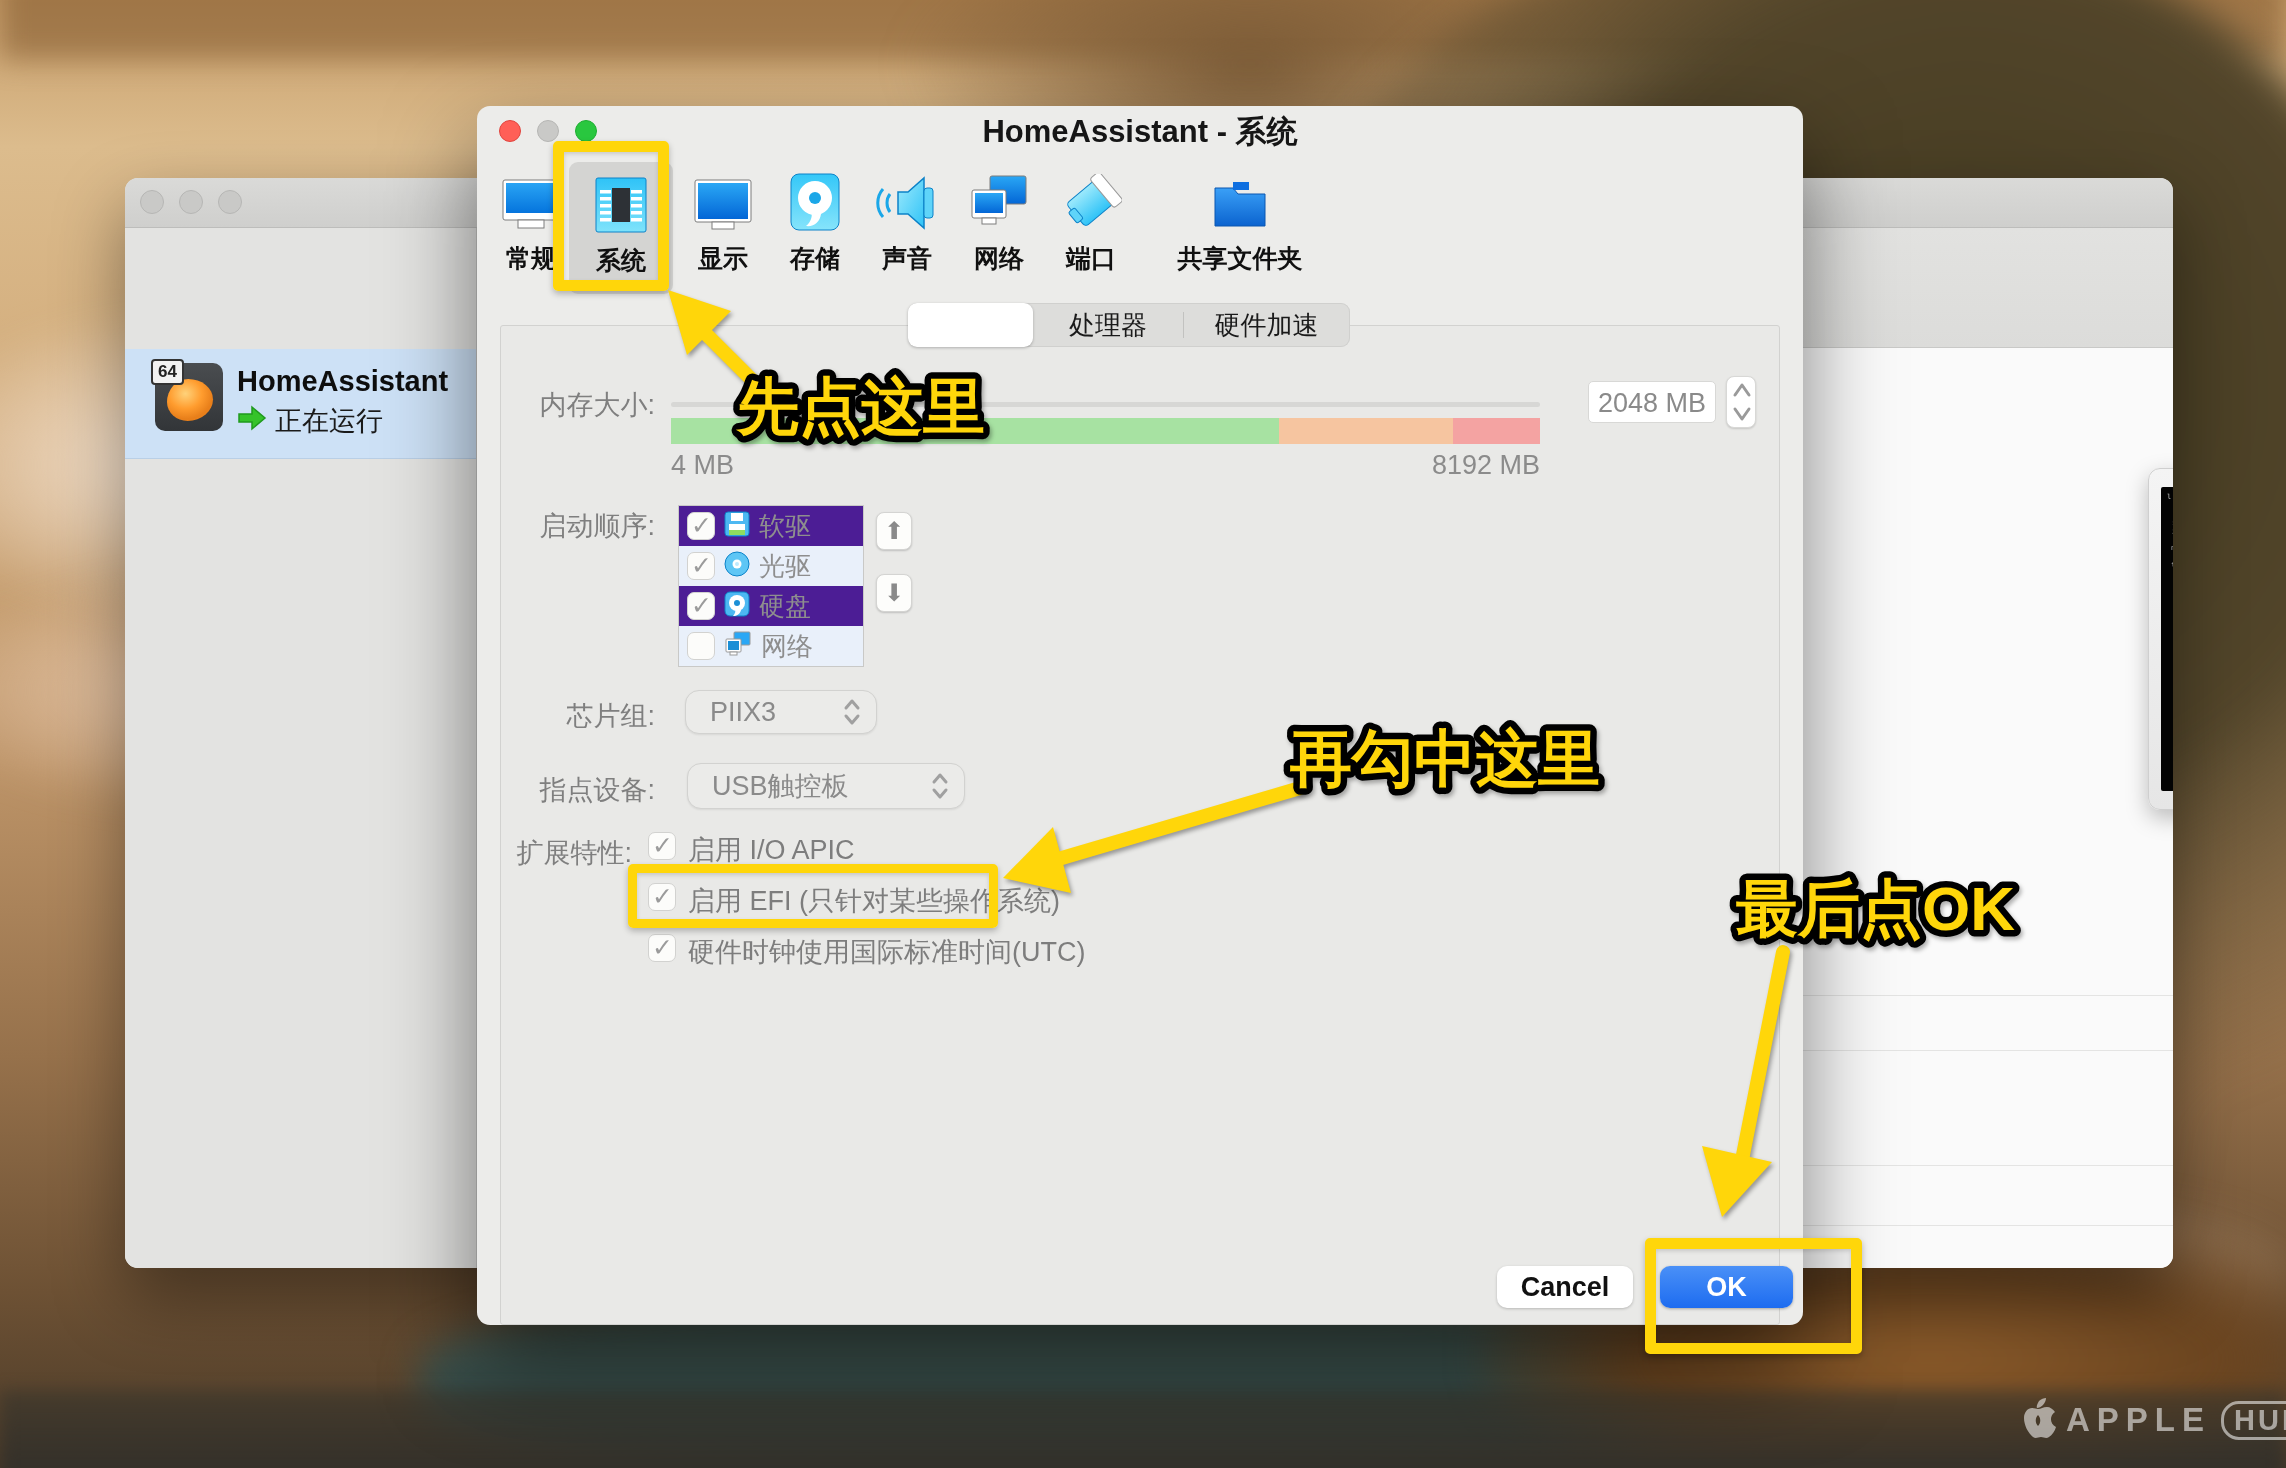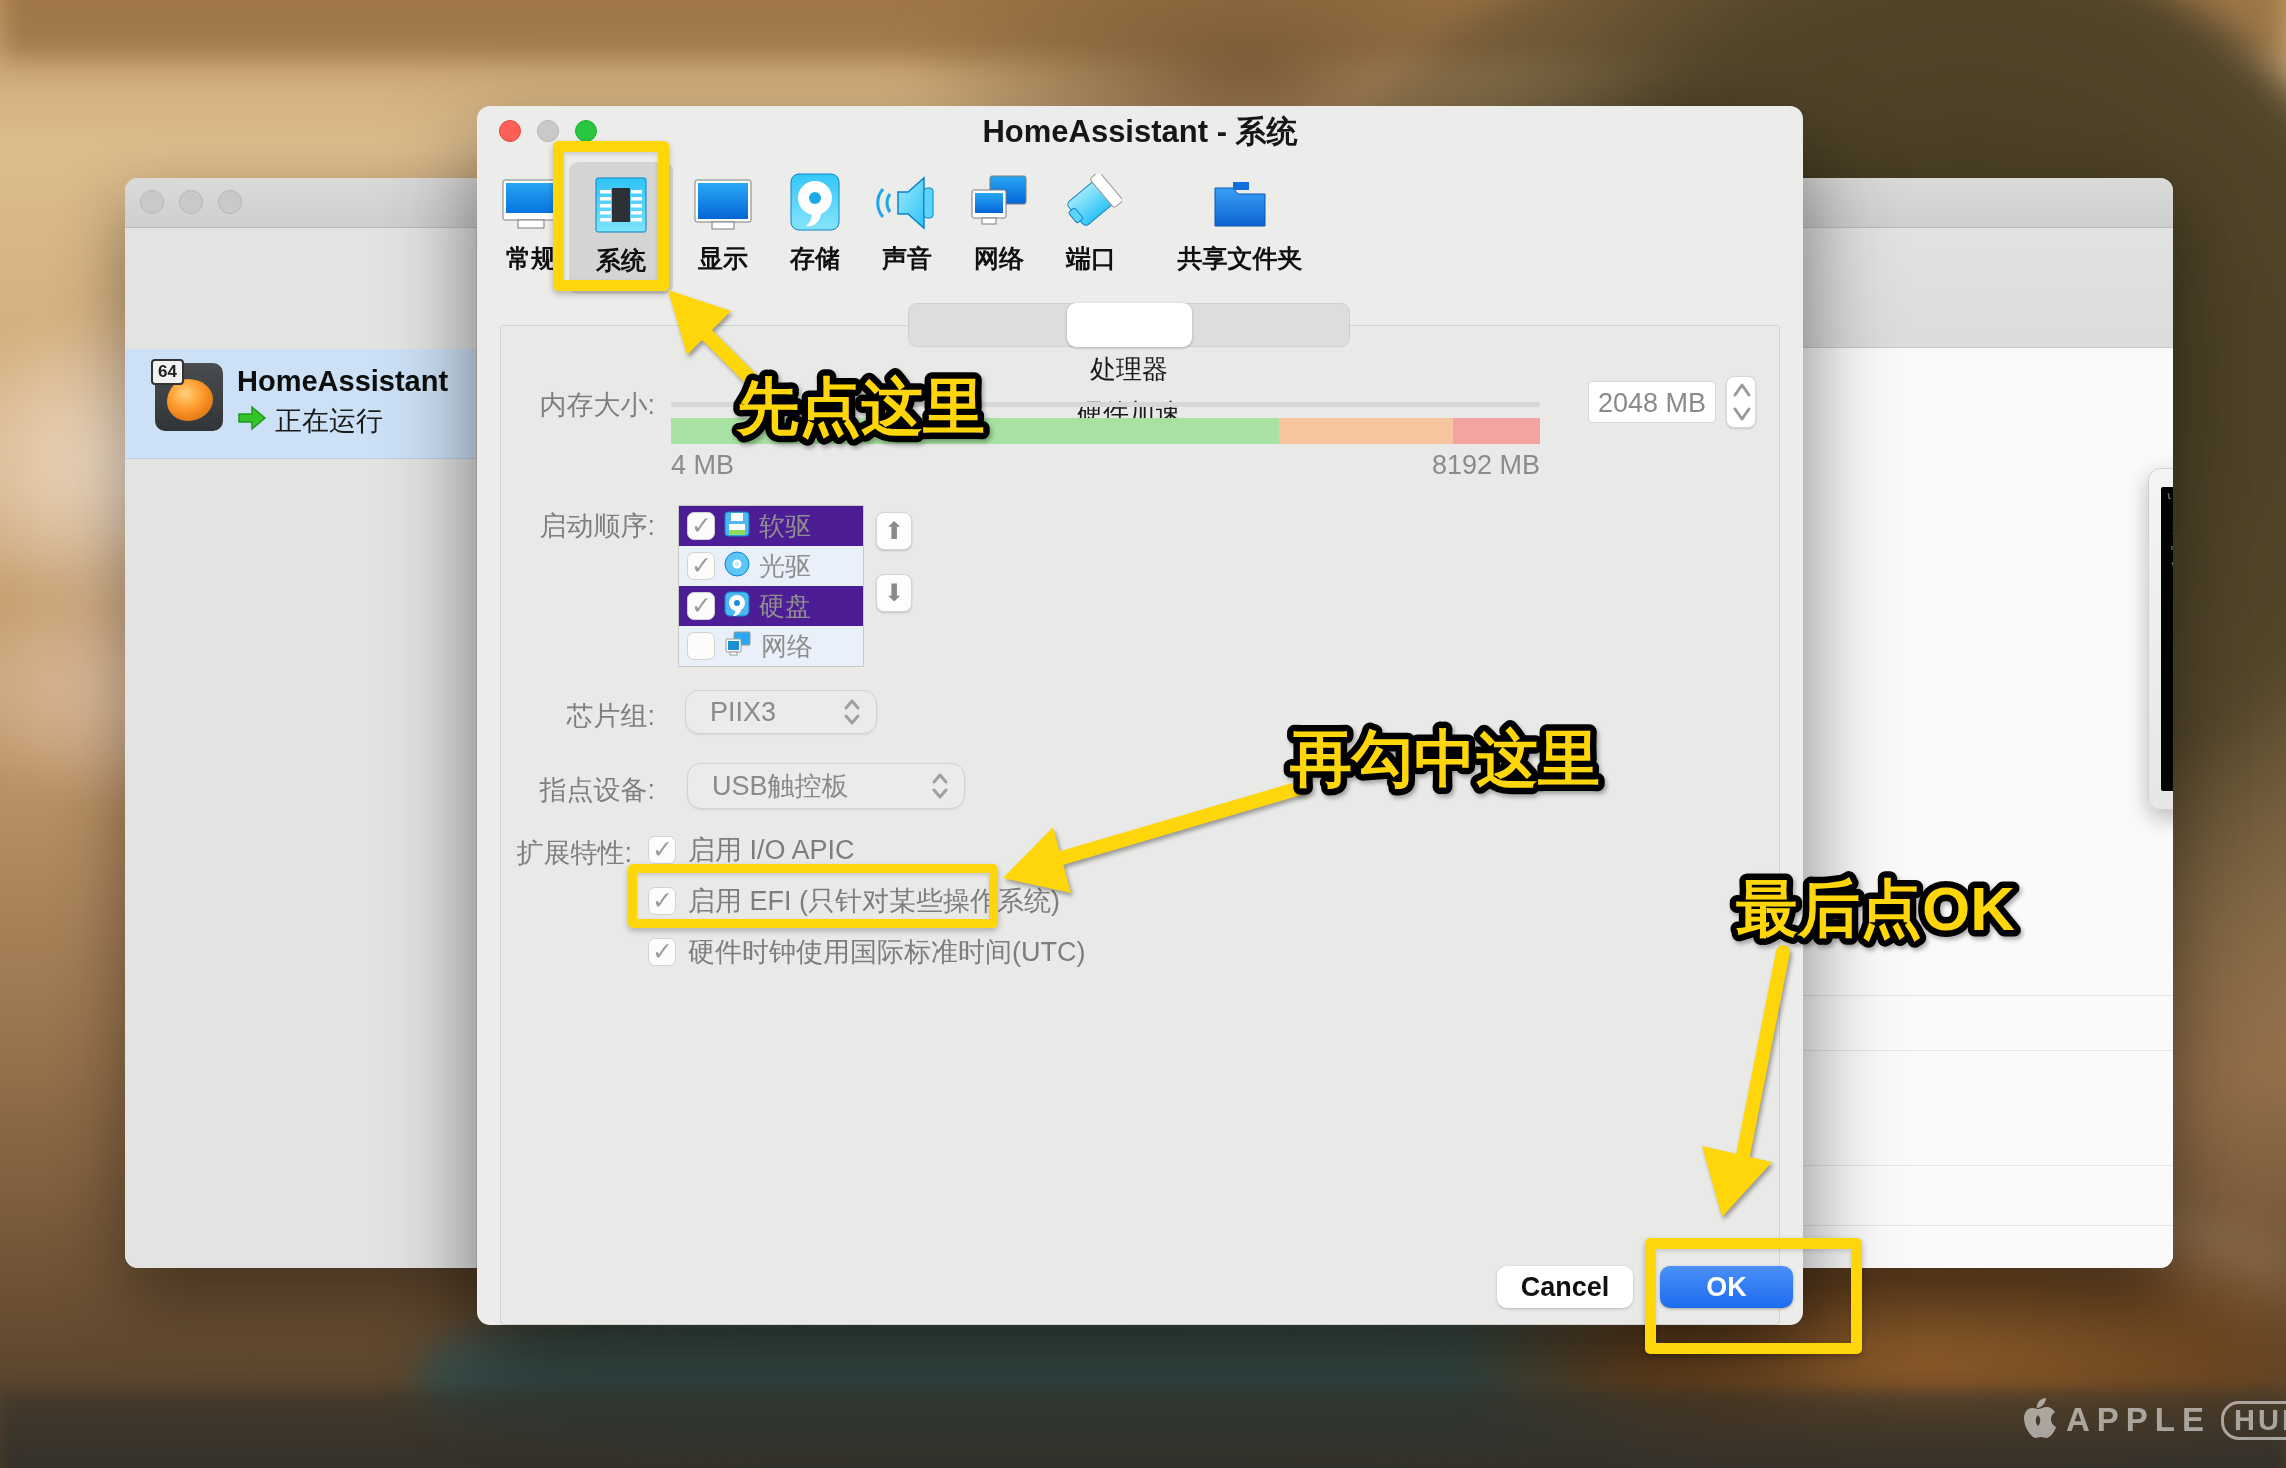--- a/index.html
+++ b/index.html
@@ -49,21 +49,21 @@
   #dlg .dtitle{position:absolute;left:0;top:0;width:100%;height:52px;text-align:center;font-size:31px;font-weight:bold;color:#161616;line-height:52px;}
   .tl.red{background:#ff5f57;border:1px solid #e0443e;}
   .tl.green{background:#29c73f;border:1px solid #1eae32;}
   .tl.sm{width:22px;height:22px;top:14px;}
 
   .tbitem{position:absolute;top:62px;height:122px;display:flex;flex-direction:column;align-items:center;justify-content:flex-start;cursor:default;}
   .tbitem .ic{height:64px;display:flex;align-items:flex-end;}
   .tbitem .tlbl{margin-top:10px;font-size:25px;font-weight:bold;color:#101010;white-space:nowrap;}
   .tbitem.sel{background:#d4d4d2;border-radius:9px;top:56px;padding-top:8px;height:132px;}
 
-  .segwrap{position:absolute;left:431px;top:197px;width:442px;height:44px;background:#dddddb;border-radius:9px;display:flex;align-items:center;box-shadow:inset 0 0 0 1px #d0d0ce;flex-direction:column;}
+  .segwrap{position:absolute;left:431px;top:197px;width:442px;height:44px;background:#dddddb;border-radius:9px;display:flex;align-items:center;box-shadow:inset 0 0 0 1px #d0d0ce;}
   .seg{flex:0 0 auto;height:44px;line-height:44px;text-align:center;font-size:26px;color:#1a1a1a;position:relative;}
   .seg.on{background:#ffffff;border-radius:9px;box-shadow:0 1px 3px rgba(0,0,0,.25);}
   .segdiv{width:1px;height:26px;background:#c2c2c0;}
 
   .panel{position:absolute;left:23px;top:219px;width:1280px;height:1000px;background:#e9e9e7;border:1px solid #d2d2d0;border-radius:3px;}
 
   .flabel{position:absolute;width:200px;text-align:right;font-size:27px;color:#7f7f7f;}
   .gray{color:#8b8b8b;}
 
   .track{position:absolute;left:194px;top:296px;width:869px;height:5px;border-radius:3px;background:#d7d7d5;}
@@ -82,21 +82,21 @@
   .bootrow:nth-child(even){background:#e9f0fa;}
   .cb{width:28px;height:28px;border-radius:7px;background:#fcfcfa;border:1px solid #d2d2d0;position:relative;flex:0 0 auto;}
   .cb.ck:after{content:"✓";position:absolute;left:3px;top:-2px;font-size:25px;font-weight:bold;color:#9b9b9b;}
   .bootrow .blbl{font-size:26px;color:#8e8e8e;}
   .updown{position:absolute;width:36px;height:38px;background:#fdfdfb;border:1px solid #d4d4d2;border-radius:8px;box-shadow:0 1px 2px rgba(0,0,0,.18);text-align:center;font-size:24px;color:#8a8a8a;line-height:36px;}
 
   .popup{position:absolute;background:#ebebe9;border:1px solid #d2d2d0;border-radius:14px;font-size:27px;color:#8a8a8a;display:flex;align-items:center;box-shadow:0 1px 2px rgba(0,0,0,.08);}
   .popup .ptxt{padding-left:24px;flex:1;}
   .popup svg{margin-right:14px;}
 
-  .featrow{position:absolute;display:flex;align-items:center;gap:12px;}
+  .featrow{position:absolute;display:flex;gap:12px;}
   .featrow .flbl2{font-size:27px;color:#7d7d7d;white-space:nowrap;}
 
   .btn{position:absolute;height:42px;border-radius:10px;font-size:27px;font-weight:bold;text-align:center;line-height:42px;}
   .btn.cancel{left:1020px;top:1160px;width:136px;background:#ffffff;color:#111;box-shadow:0 1px 3px rgba(0,0,0,.22);}
   .btn.ok{left:1183px;top:1160px;width:133px;background:linear-gradient(#4a90f7,#1d6cf0);color:#fff;box-shadow:0 1px 3px rgba(0,0,0,.3);}
 
   
   .ybox{position:absolute;border:10px solid #ffd60a;border-radius:5px;box-shadow:0 3px 6px rgba(0,0,0,.25), inset 0 2px 4px rgba(0,0,0,.15);}
   #anno{position:absolute;inset:0;pointer-events:none;}
 

